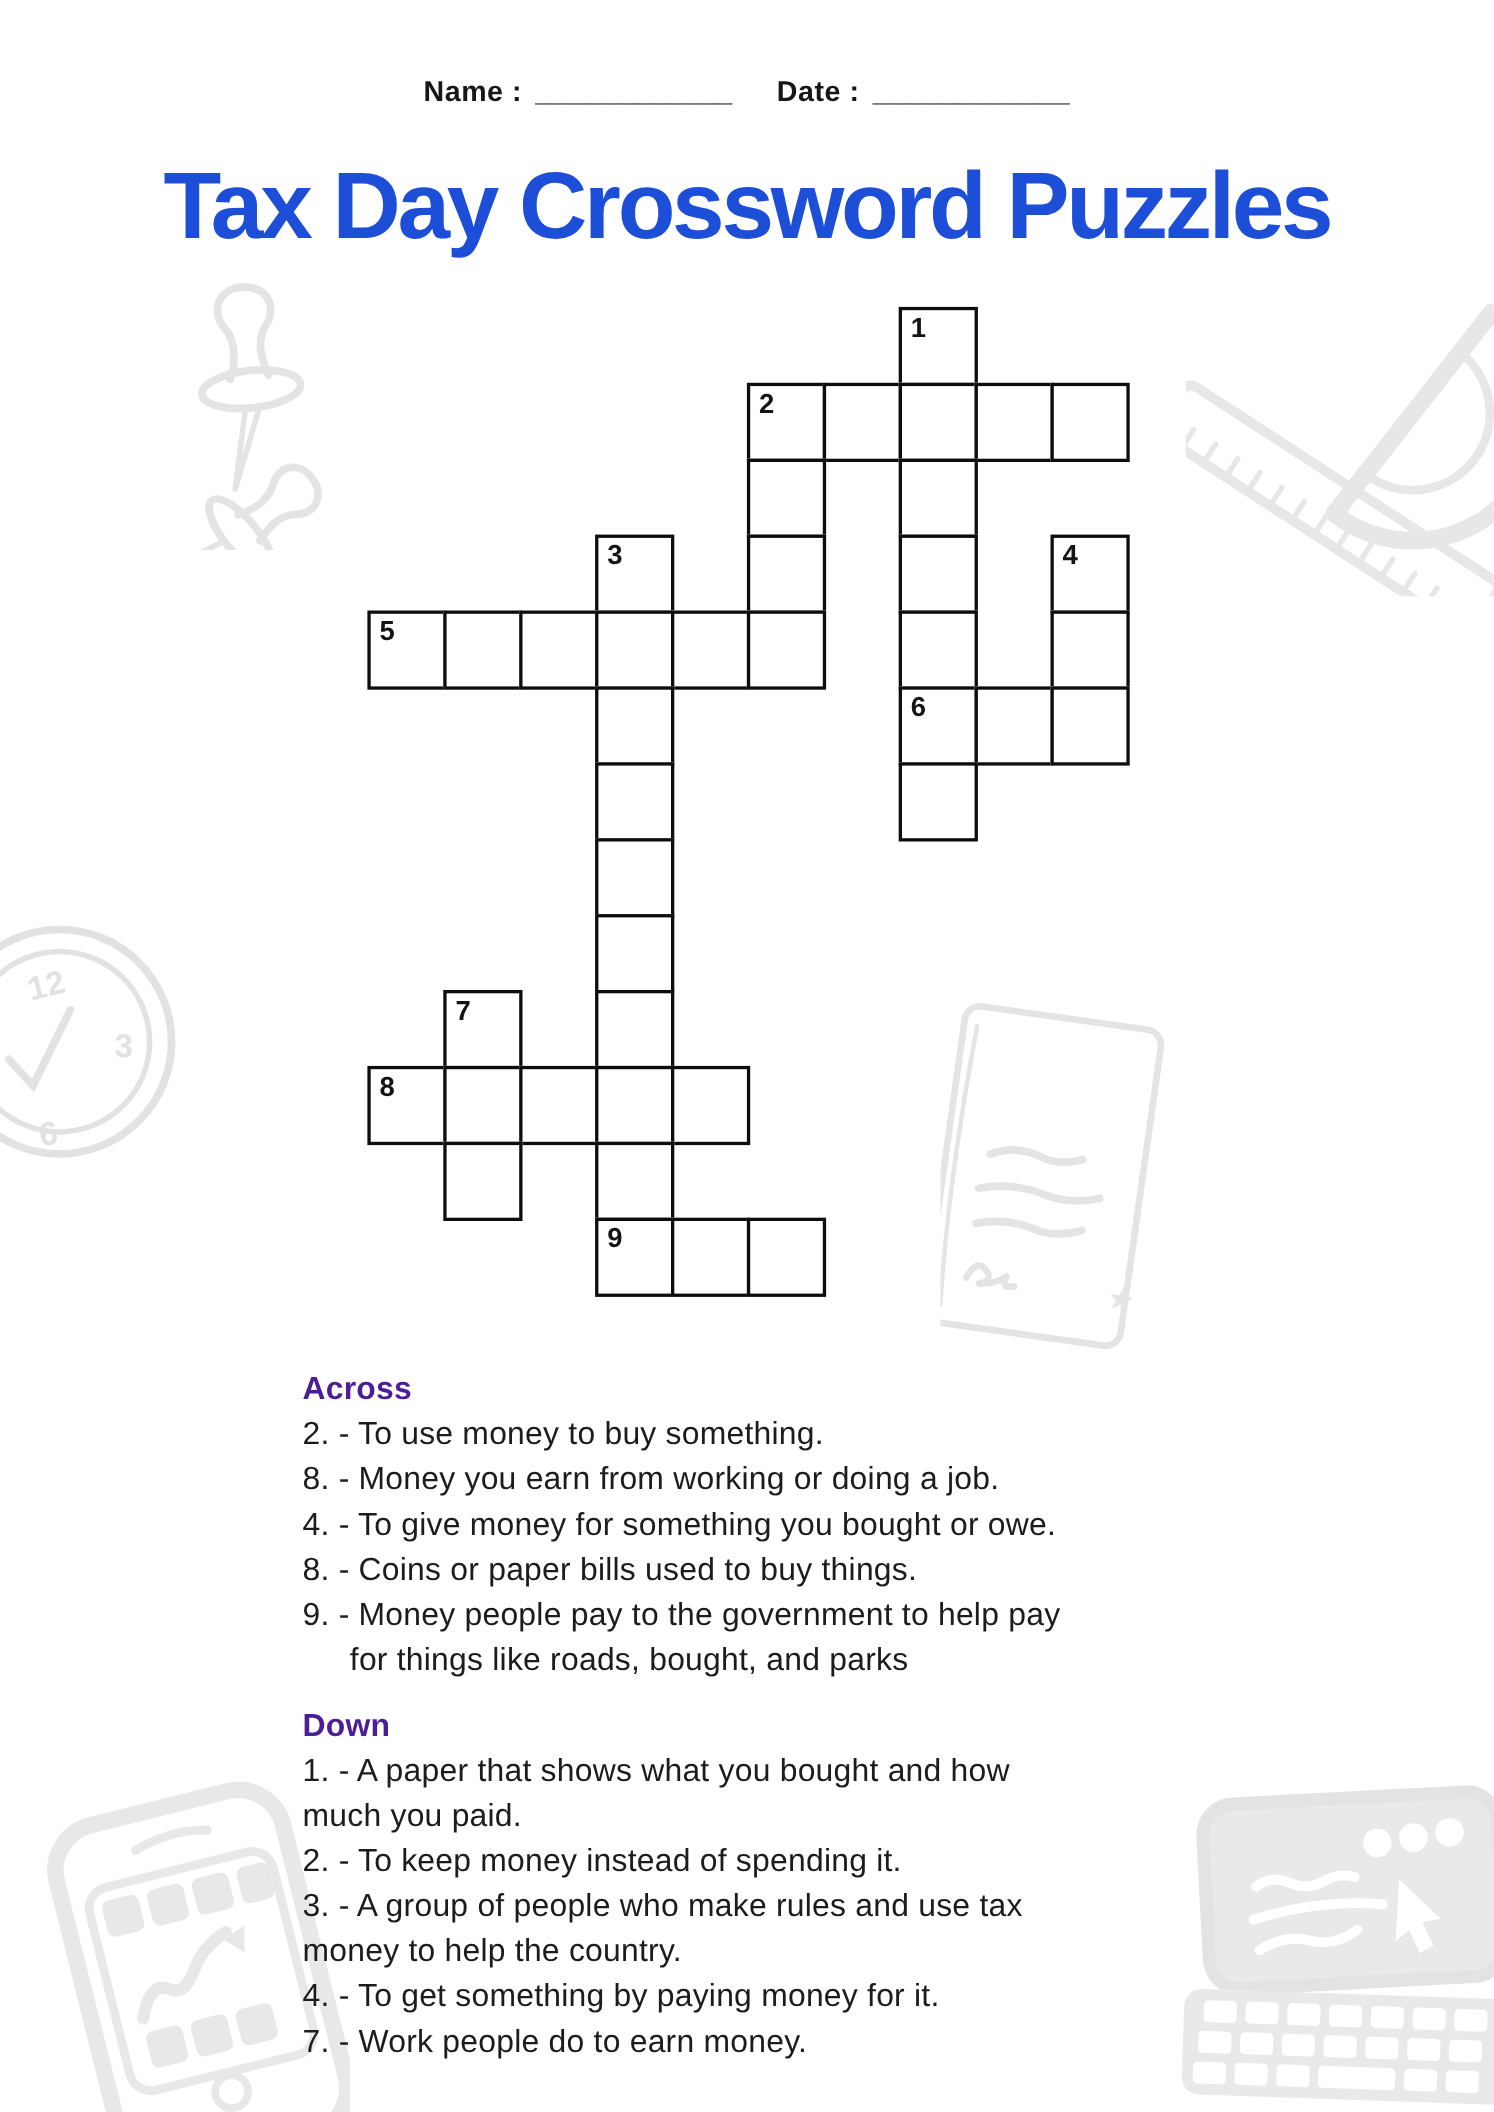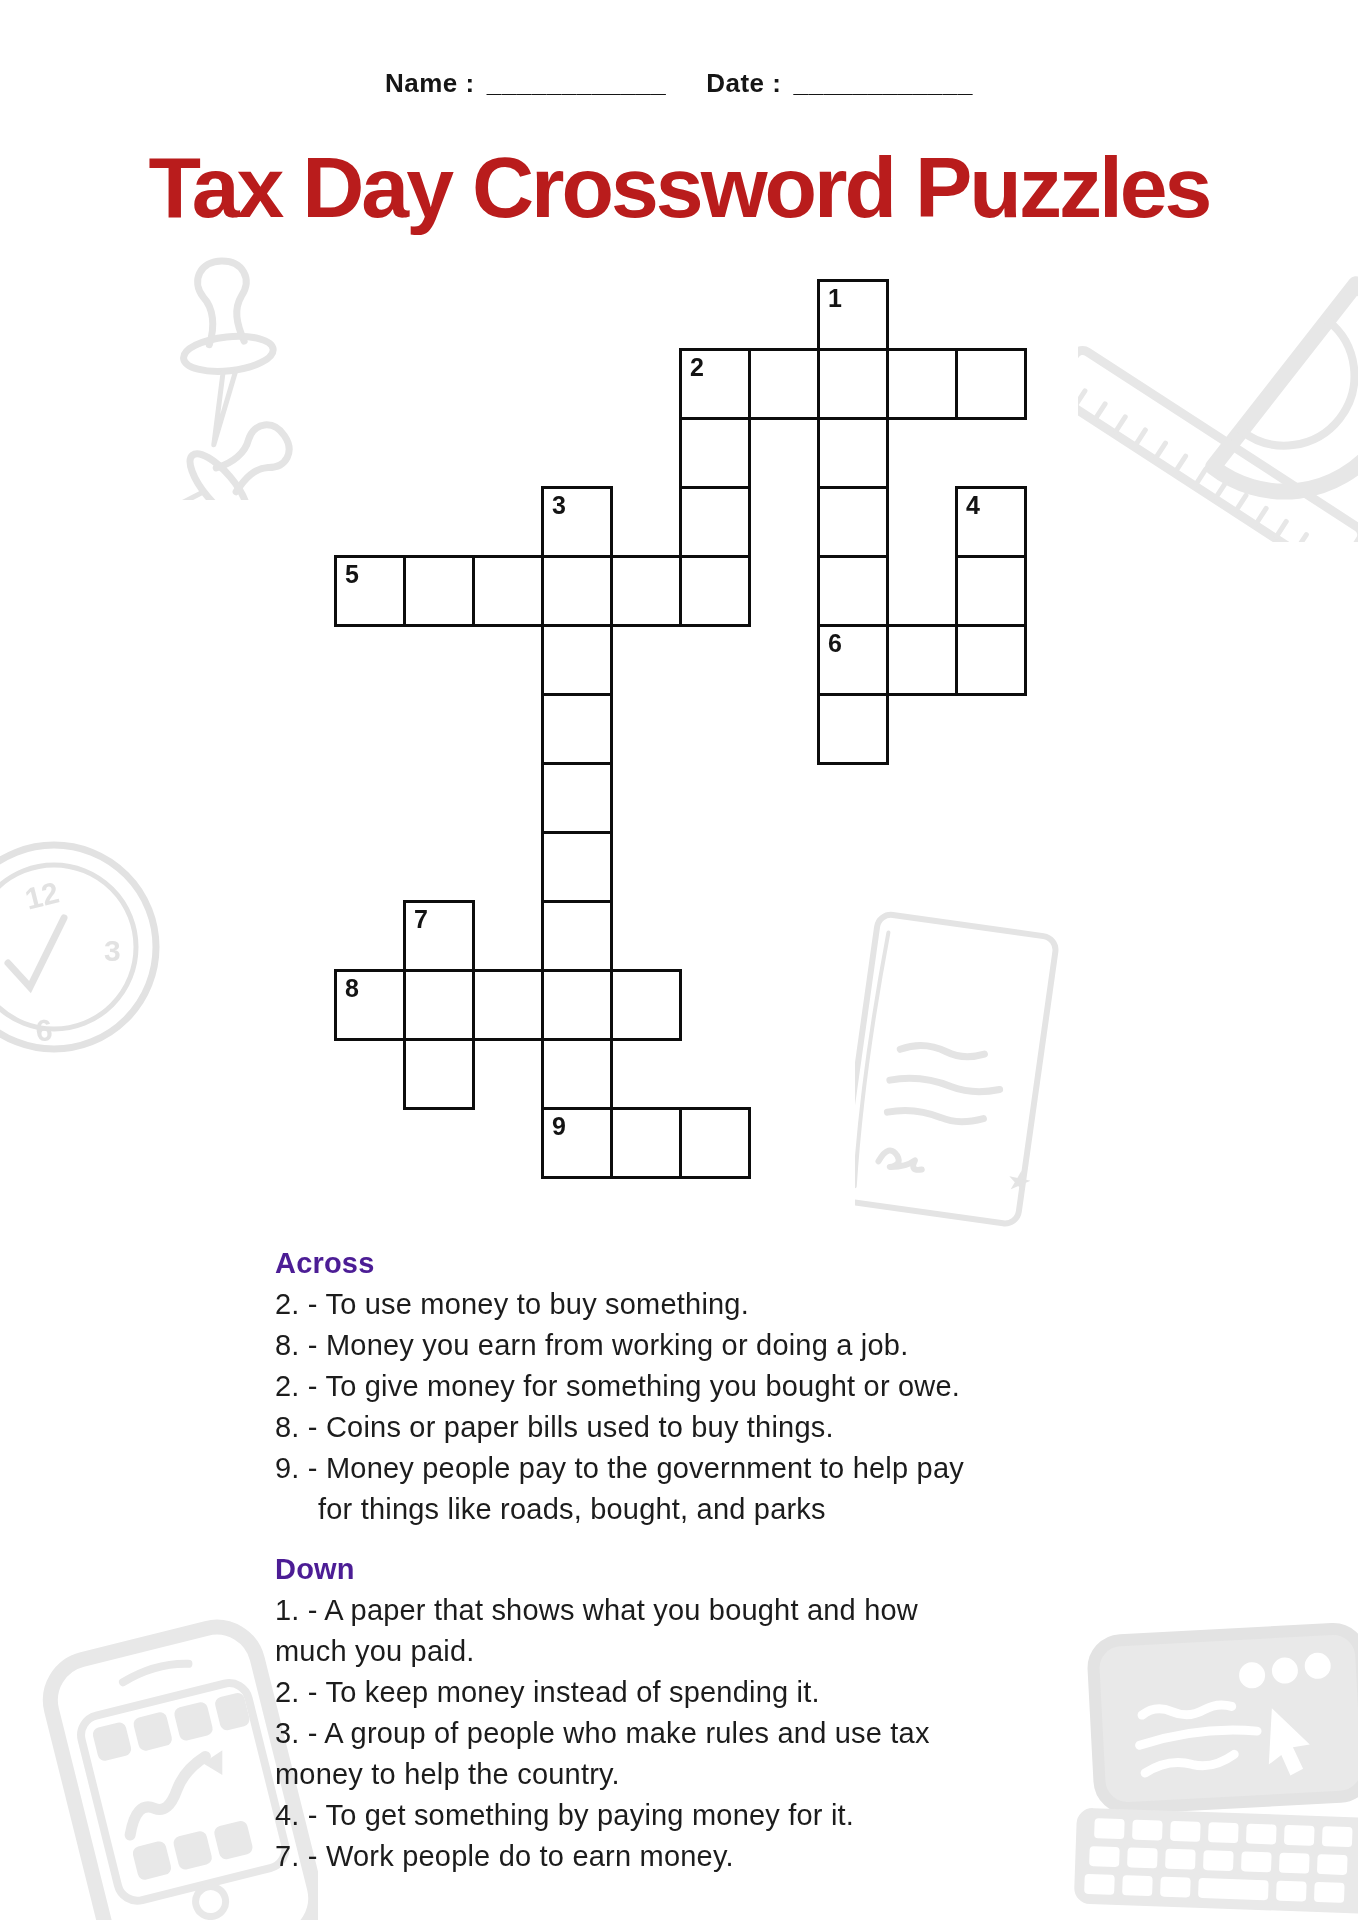--- a/index.html
+++ b/index.html
@@ -9,21 +9,21 @@
   }
   .doodle{position:absolute;z-index:0;}
   .name-date{
     position:absolute;top:68px;left:0;width:100%;
     display:flex;justify-content:center;align-items:baseline;gap:12px;
     font-size:26px;font-weight:700;color:#161616;z-index:2;letter-spacing:0.5px;
   }
   .name-date .gap{width:16px;}
   .page-title{
     position:absolute;top:138px;left:0;width:100%;text-align:center;
-    font-size:86px;font-weight:900;letter-spacing:-3px;color:#b91c1c;z-index:2;
+    font-size:86px;font-weight:900;letter-spacing:-3px;color:#1d4ed8;z-index:2;
     white-space:nowrap;
   }
   .grid{position:absolute;left:334px;top:279px;width:693px;height:900px;z-index:2;}
   .cell{
     position:absolute;width:72px;height:72px;box-sizing:border-box;
     border:3px solid #0d0d0d;background:#ffffff;
   }
   .cell .num{
     position:absolute;top:3px;left:8px;
     font-size:25px;font-weight:600;color:#141414;line-height:1.1;
@@ -238,21 +238,21 @@
       <span class="num">9</span>
     </div>
     <div class="cell" style="left: 276px; top: 828px;"></div>
     <div class="cell" style="left: 345px; top: 828px;"></div>
   </div>
 
 <div class="clues" id="across-section">
   <div class="clue-heading">Across</div>
 <div class="clue-line">2. - To use money to buy something.</div>
     <div class="clue-line">8. - Money you earn from working or doing a job.</div>
-    <div class="clue-line">2. - To give money for something you bought or owe.</div>
+    <div class="clue-line">4. - To give money for something you bought or owe.</div>
     <div class="clue-line">8. - Coins or paper bills used to buy things.</div>
     <div class="clue-line">9. - Money people pay to the government to help pay</div>
     <div class="clue-line" style="padding-left: 43px;">for things like roads, bought, and parks</div>
   </div>
 
 <div class="clues" id="down-section">
   <div class="clue-heading">Down</div>
 <div class="clue-line">1. - A paper that shows what you bought and how</div>
     <div class="clue-line">much you paid.</div>
     <div class="clue-line">2. - To keep money instead of spending it.</div>

